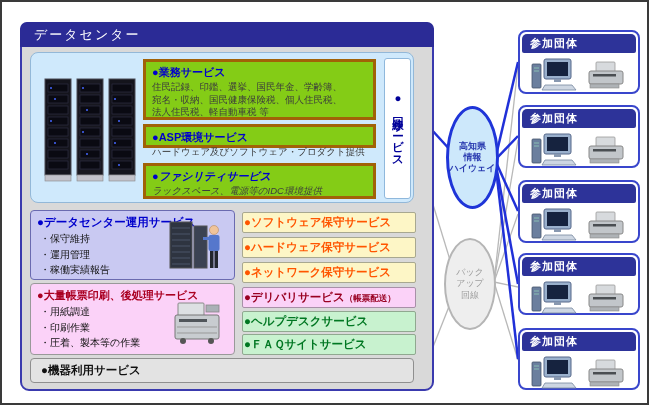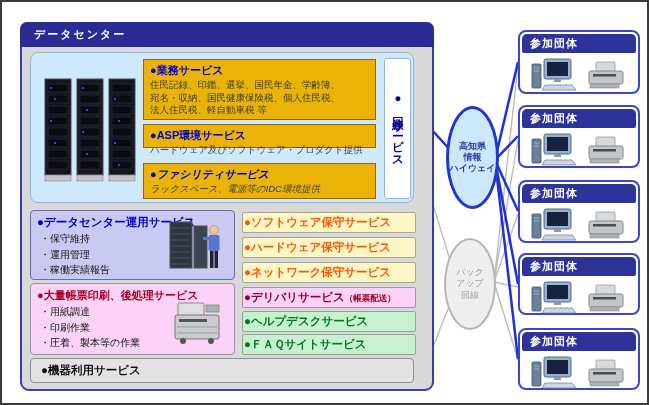--- a/index.html
+++ b/index.html
@@ -3,26 +3,26 @@
 <meta charset="utf-8">
 <style>
   html,body{margin:0;padding:0;background:#fff;font-family:"Liberation Sans",sans-serif;}
   .canvas{position:relative;width:649px;height:405px;background:#ffffff;border:2px solid #3a3a3a;box-sizing:border-box;overflow:hidden;}
   .lines-layer{position:absolute;left:0;top:0;width:649px;height:405px;z-index:1;}
 
   
   .dc-box{position:absolute;left:18px;top:20px;width:414px;height:369px;box-sizing:border-box;
     background:#d9d9d9;border:2px solid #3a3aae;border-radius:9px;z-index:2;}
   .dc-header{position:absolute;left:-2px;top:-2px;width:414px;height:25px;box-sizing:border-box;
-    background:#2b2b96;border-radius:7px 7px 0 0;color:#fff;font-weight:bold;font-size:11px;
+    background:#2b2b96;border-radius:7px 7px 0 0;color:#fff;font-weight:normal;font-size:13px;
     letter-spacing:2px;line-height:25px;padding-left:14px;}
   .blue-panel{position:absolute;left:8px;top:28px;width:384px;height:151px;box-sizing:border-box;
     background:#cfe9fc;border:1px solid #93b8d8;border-radius:8px;}
-  .svc-card{position:absolute;left:112px;width:233px;box-sizing:border-box;background:#eab308;
-    border:1px solid #a16207;padding:3px 6px;}
+  .svc-card{position:absolute;left:112px;width:233px;box-sizing:border-box;background:#84cc16;
+    border:3px solid #a16207;padding:3px 6px;}
   .svc-title{color:#0000cc;font-weight:bold;font-size:11px;}
   .svc-desc{color:#3c3c3c;font-size:9.5px;line-height:1.32;white-space:pre-line;margin-top:1px;}
   .line-service{position:absolute;left:353px;top:5px;width:27px;height:141px;box-sizing:border-box;
     background:#ffffff;border:1px solid #8fb8dc;border-radius:3px;display:flex;align-items:center;justify-content:center;}
   .line-service span{writing-mode:vertical-rl;color:#000099;font-weight:bold;font-size:11.5px;letter-spacing:3px;}
   .servers-icon{position:absolute;left:10px;top:18px;}
 
   .ops-box{position:absolute;left:8px;top:186px;width:205px;height:70px;box-sizing:border-box;
     background:#c9c9f2;border:1px solid #6a6ab0;border-radius:4px;}
   .ops-title{color:#0000cc;font-weight:bold;font-size:11.5px;padding:4px 0 1px 6px;}

